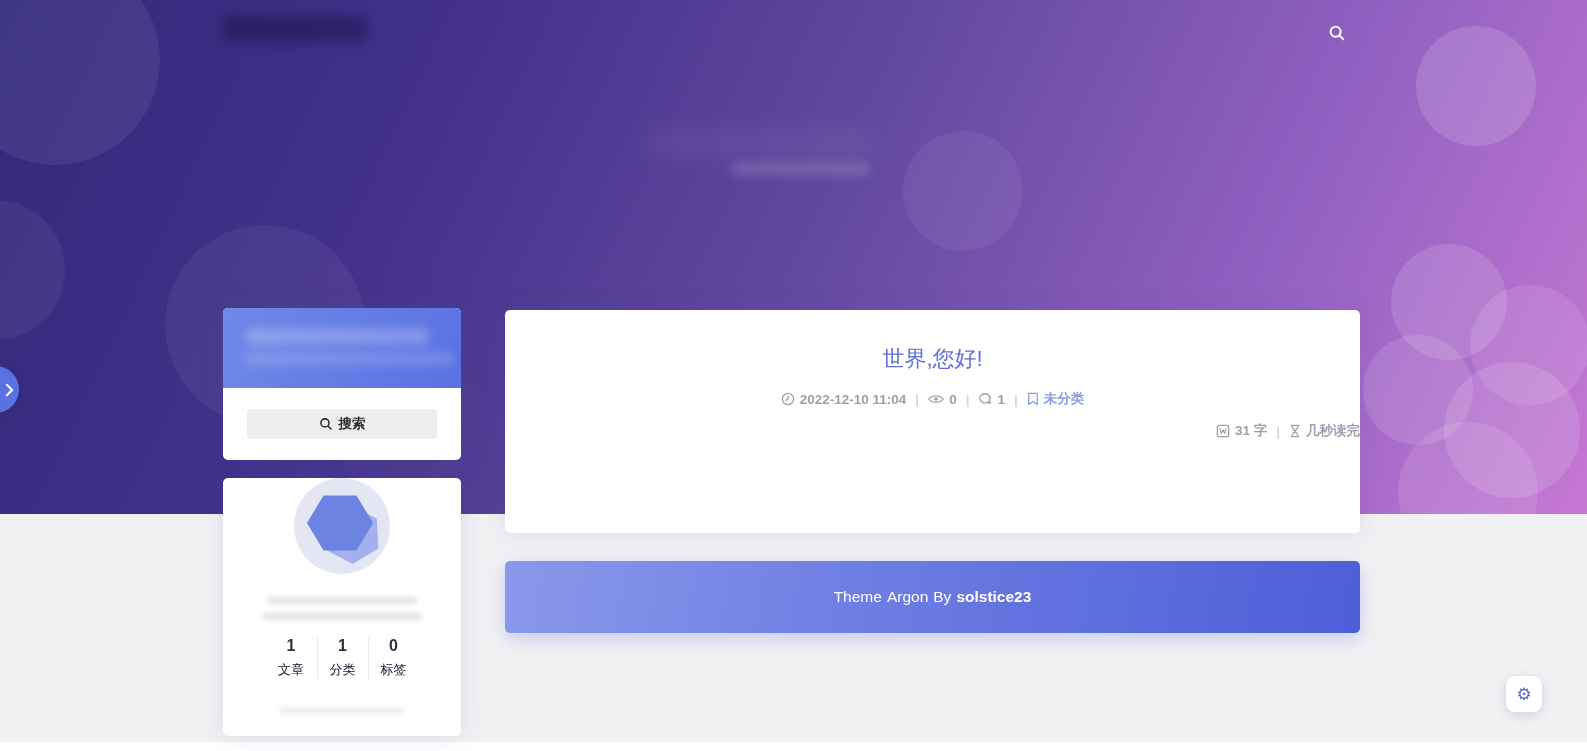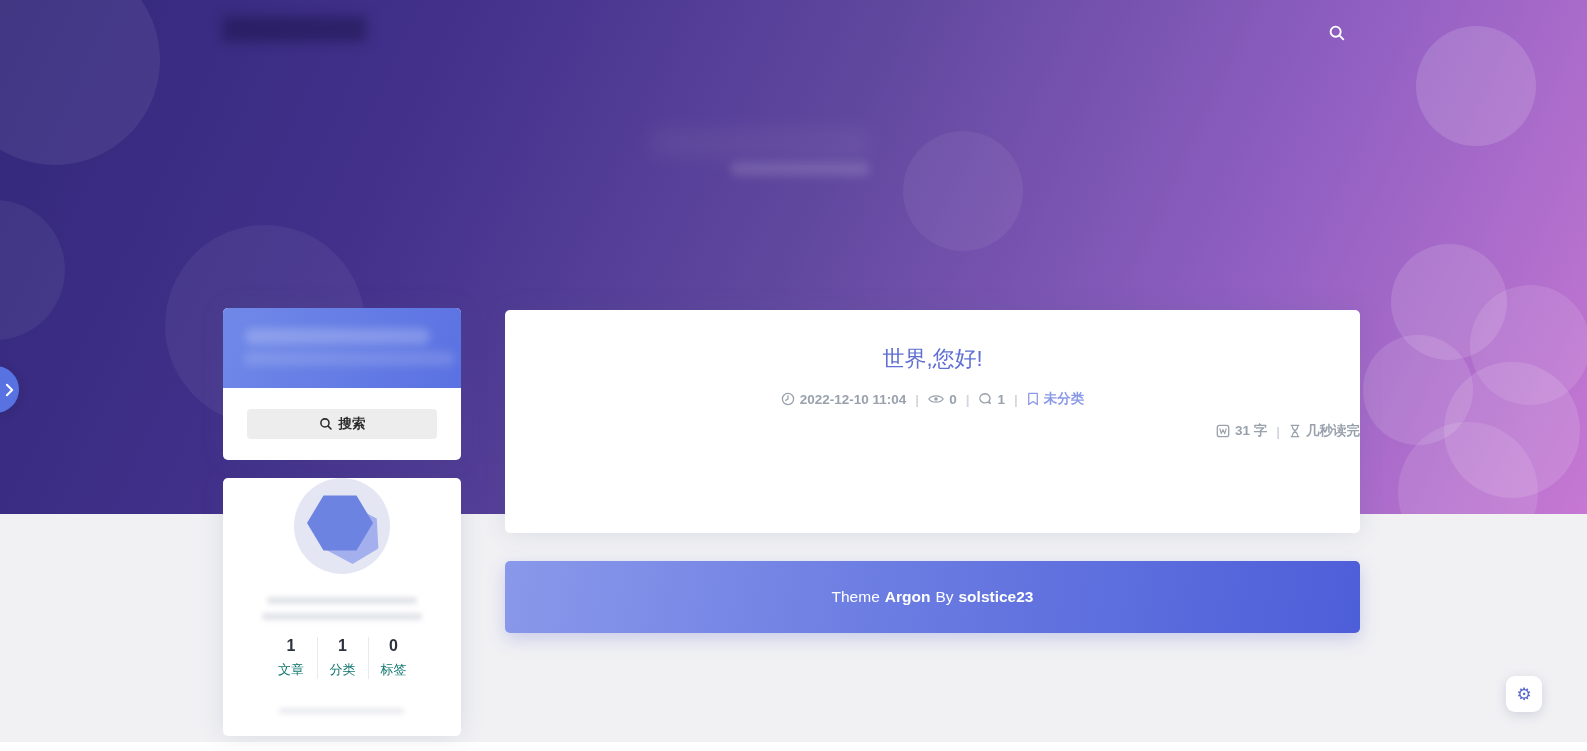--- a/index.html
+++ b/index.html
@@ -45,41 +45,41 @@
   .hex-back  { width:62px; height:56px; left:26px; top:28px; background:#93a3eb; opacity:.8; transform:rotate(28deg); }
   .hex-front { width:66px; height:60px; left:13px; top:15px; background:#6d83e2; }
   .blur-line { border-radius:3px; background:rgba(150,156,175,0.28); filter:blur(2.5px); margin:0 auto; height:7px; }
   .bl-1 { width:150px; margin-top:23px; }
   .bl-2 { width:160px; margin-top:9px; }
   .bl-3 { position:absolute; left:56px; bottom:22px; width:125px; height:6px; opacity:.7; }
   .stats { display:flex; justify-content:center; margin-top:17px; }
   .stat { width:51px; text-align:center; cursor:pointer; }
   .stat + .stat { border-left:1px solid #e8e8ed; }
   .stat-value { font-size:16px; font-weight:bold; color:#2d323e; line-height:18px; }
-  .stat-label { font-size:13px; color:#0f766e; margin-top:6px; }
+  .stat-label { font-size:13px; color:#0f172a; margin-top:6px; }
 
   
   .post-card { width:855px; height:223px; padding-top:34px; text-align:center; }
   .post-title { font-size:22px; font-weight:normal; line-height:30px; color:#5f6fd3; cursor:pointer; }
   .post-meta { margin-top:16px; display:flex; align-items:center; justify-content:center; gap:9px;
                font-size:13.5px; color:#99a1ad;font-weight:bold; }
   .post-meta.second { margin-top:14px;justify-content:flex-end; }
   .meta-item { display:inline-flex; align-items:center; gap:5px; }
   .meta-sep { color:#d3d6dc; }
   .meta-link { color:#8b9ae6; cursor:pointer; }
   .meta-item svg { flex:none; }
   .post-body { text-align:left; padding:0 27px; margin-top:34px; font-size:15px; color:#4a4f58; line-height:21px; }
 
   
   .footer-banner { margin-top:28px; width:855px; height:72px; border-radius:5px;
                    background:linear-gradient(100deg,#8a98ea 0%,#6b7ce2 45%,#4d5ed9 100%);
                    box-shadow:0 6px 18px rgba(80,95,200,0.25);
                    display:flex; align-items:center; justify-content:center; gap:5px;
                    color:#ffffff; font-size:15.5px; }
-  .footer-banner b { font-weight:bold; cursor:pointer; }
+  .footer-banner b { font-weight:normal; cursor:pointer; }
   .footer-author { cursor:pointer;font-weight:bold; }
 
   
   .gear-btn { position:absolute; left:1506px; top:676px; width:36px; height:36px; border:none; cursor:pointer;
               background:#ffffff; border-radius:9px; box-shadow:0 3px 12px rgba(60,70,110,0.18); z-index:5;
               display:flex; align-items:center; justify-content:center; }
   .gear-glyph { font-family:"DejaVu Sans",sans-serif; font-size:17px; color:#5a68ce; line-height:1; }
 </style>
 </head>
 <body>

